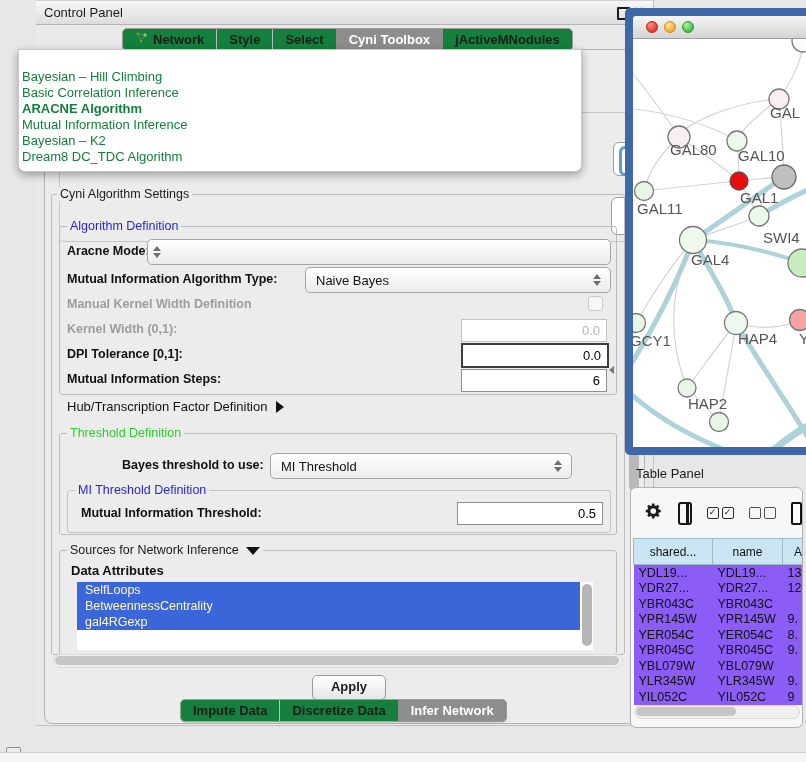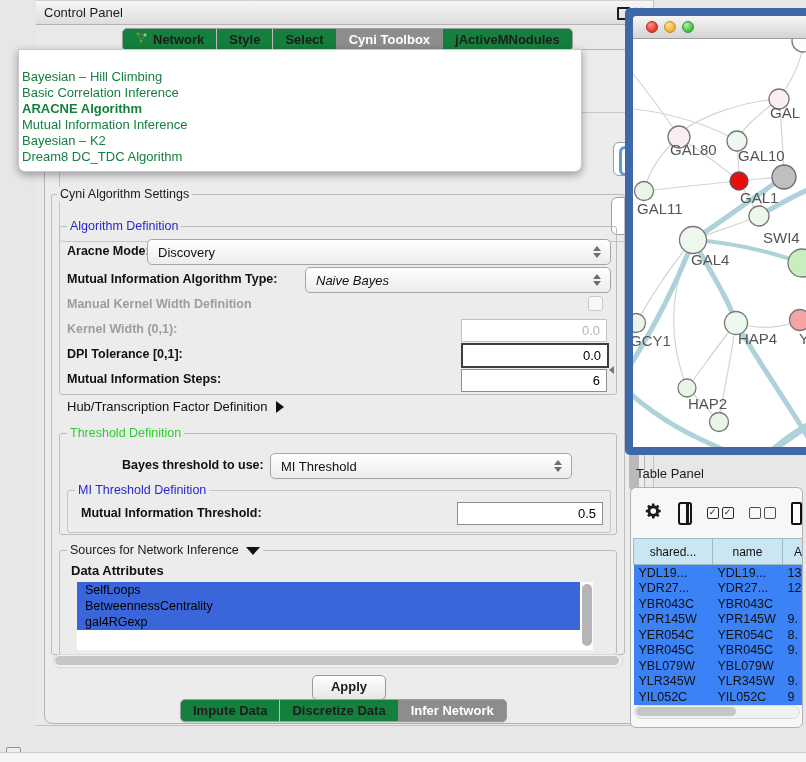--- a/index.html
+++ b/index.html
@@ -54,21 +54,21 @@
   .combo{background:linear-gradient(#ffffff,#ececec);border:1px solid #a5a5a5;border-radius:5px;
     font-size:13px;color:#111;display:flex;align-items:center;}
   .combo .val{flex:1;padding-left:10px;}
   .stepper{width:18px;display:flex;flex-direction:column;align-items:center;gap:2px;margin-right:4px;}
   .arr-up{width:0;height:0;border-left:4px solid transparent;border-right:4px solid transparent;border-bottom:5px solid #6e6e6e;}
   .arr-dn{width:0;height:0;border-left:4px solid transparent;border-right:4px solid transparent;border-top:5px solid #6e6e6e;}
   .field{background:#fff;font-size:13px;text-align:right;padding-right:6px;line-height:21px;}
   .checkbox{width:13px;height:13px;border:1px solid #c9c9c9;background:#f7f7f7;border-radius:3px;}
   .tri-right{display:inline-block;width:0;height:0;border-top:6px solid transparent;border-bottom:6px solid transparent;border-left:8px solid #111;margin-left:9px;vertical-align:-2px;}
   .tri-down{display:inline-block;width:0;height:0;border-left:7px solid transparent;border-right:7px solid transparent;border-top:8px solid #111;margin-left:7px;vertical-align:-1px;}
-  .attr-item{height:16px;line-height:16px;font-size:12.5px;color:#000000;background:#3a66d9;padding-left:8px;width:495px;}
+  .attr-item{height:16px;line-height:16px;font-size:12.5px;color:#fef9c3;background:#3a66d9;padding-left:8px;width:495px;}
   .attr-vsb{position:absolute;right:1px;top:2px;width:10px;height:62px;background:#b5b5b5;border-radius:5px;}
   .hscroll{background:#f1f1f1;border:1px solid #d9d9d9;border-radius:7px;}
   .hthumb{background:#c6c6c6;border-radius:6px;}
   .vscroll-thumb{background:#b9b9b9;border-radius:5px;}
   
   .apply-btn{left:267px;top:625px;width:72px;height:23px;border:1px solid #9b9b9b;border-radius:5px;
     background:linear-gradient(#ffffff,#e6e6e6);font-size:13px;font-weight:bold;color:#1c1c1c;
     text-align:center;line-height:22px;box-shadow:0 1px 1px rgba(0,0,0,.15);}
   
   .net-frame{left:625px;top:8px;width:181px;height:447px;background:#3e68a8;border-radius:5px 0 0 5px;}
@@ -87,21 +87,21 @@
     border:1px solid #b1b1b1;border-radius:6px;overflow:hidden;}
   .tp-toolbar{left:0;top:0;width:100%;height:50px;display:flex;align-items:center;gap:15px;padding-left:14px;box-sizing:border-box;}
   .pane-ico{width:17px;height:19px;border:2.5px solid #151515;border-radius:3px;position:relative;}
   .pane-ico:before{content:"";position:absolute;left:6px;top:0;width:2.5px;height:100%;background:#151515;}
   .cb{width:10px;height:10px;border:1.5px solid #2b2b2b;border-radius:2px;font-size:9px;line-height:9px;text-align:center;color:#1b1b1b;font-weight:bold;}
   .cb.light{border-color:#4f4f4f;color:transparent;}
   .cb-pair{display:flex;gap:3px;}
   .page-ico{width:13px;height:19px;border:2.5px solid #111;border-radius:2px;background:#fff;}
   .tbl{left:2px;top:50px;width:200px;border-collapse:collapse;table-layout:fixed;}
   .tbl th{background:#cbe6f3;border:1px solid #9fb9c6;font-size:12px;font-weight:normal;color:#111;height:23px;text-align:center;overflow:hidden;white-space:nowrap;}
-  .tbl td{font-size:12.5px;color:#111;height:15.5px;padding:0 0 0 5px;white-space:nowrap;overflow:hidden;background:#3b82f6;}
+  .tbl td{font-size:12.5px;color:#111;height:15.5px;padding:0 0 0 5px;white-space:nowrap;overflow:hidden;background:#8b5cf6;}
   .splitter-arrow{left:609px;top:366px;width:0;height:0;border-top:4px solid transparent;border-bottom:4px solid transparent;border-right:5px solid #777;}
   .bottom-strip{left:0;top:752px;width:806px;height:10px;background:#f5f5f5;border-top:1px solid #cdcdcd;}
   .mini-window-ico{left:6px;top:747px;width:13px;height:11px;border:1px solid #8f8f8f;background:#ededed;border-radius:2px;}
 </style>
 </head>
 <body>
 
 <div class="abs cp-window">
 
   <div class="abs cp-titlebar">
@@ -150,29 +150,28 @@
 
     <div class="abs" style="left:582px;top:147px;width:14px;height:456px;">
       <div class="vscroll-thumb" style="position:absolute;left:2px;top:7px;width:10px;height:287px;"></div>
     </div>
 
     <div class="abs group" style="left:14px;top:176px;width:556px;height:167px;"></div>
     <div class="group-title gt-blue" style="left:22px;top:169px;">Algorithm Definition</div>
 
     <div class="abs lbl" style="left:22px;top:194px;">Aracne Mode:</div>
     <div class="abs combo" style="left:102px;top:189px;width:462px;height:24px;">
-      <span class="val">Discovery</span>
       <span class="stepper">
           <span class="arr-up"></span>
           <span class="arr-dn"></span>
         </span>
     </div>
 
     <div class="abs lbl" style="left:22px;top:222px;">Mutual Information Algorithm Type:</div>
-    <div class="abs combo" style="left:260px;top:217px;width:304px;height:24px;font-style:italic;">
+    <div class="abs combo" style="left:260px;top:217px;width:304px;height:24px;">
       <span class="val">Naive Bayes</span>
       <span class="stepper">
           <span class="arr-up"></span>
           <span class="arr-dn"></span>
         </span>
     </div>
 
     <div class="abs lbl disabled" style="left:22px;top:247px;">Manual Kernel Width Definition</div>
     <div class="abs checkbox" style="left:543px;top:246px;"></div>
 

